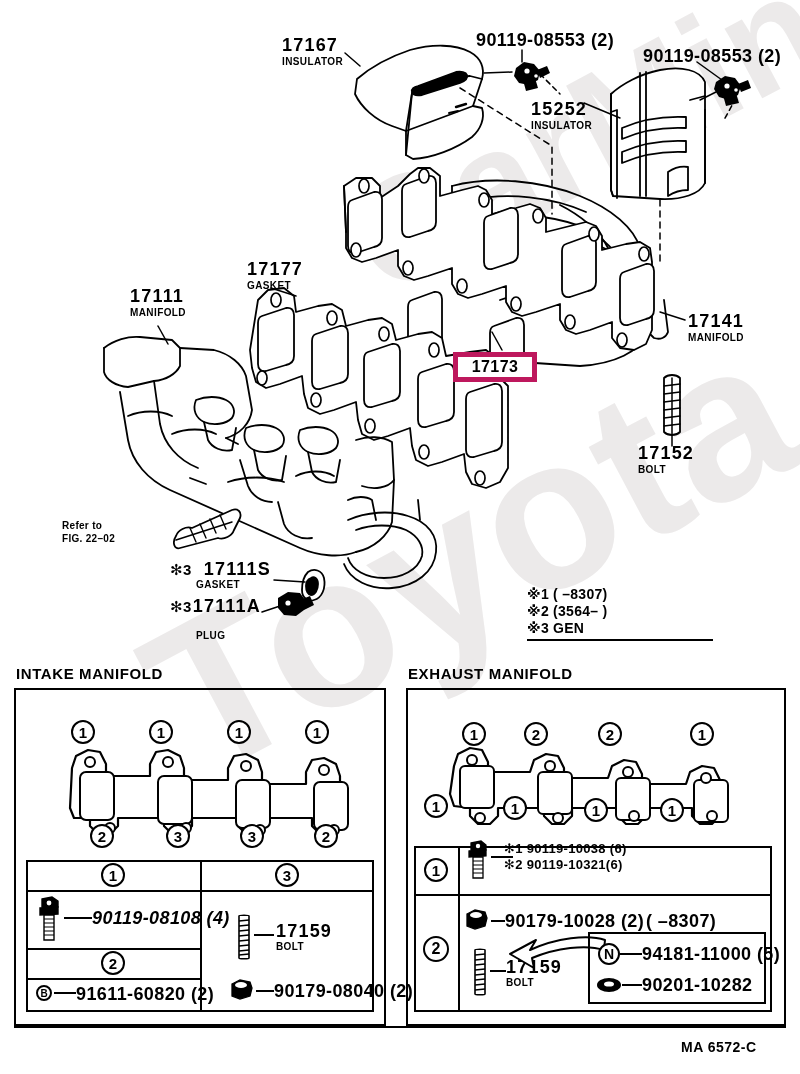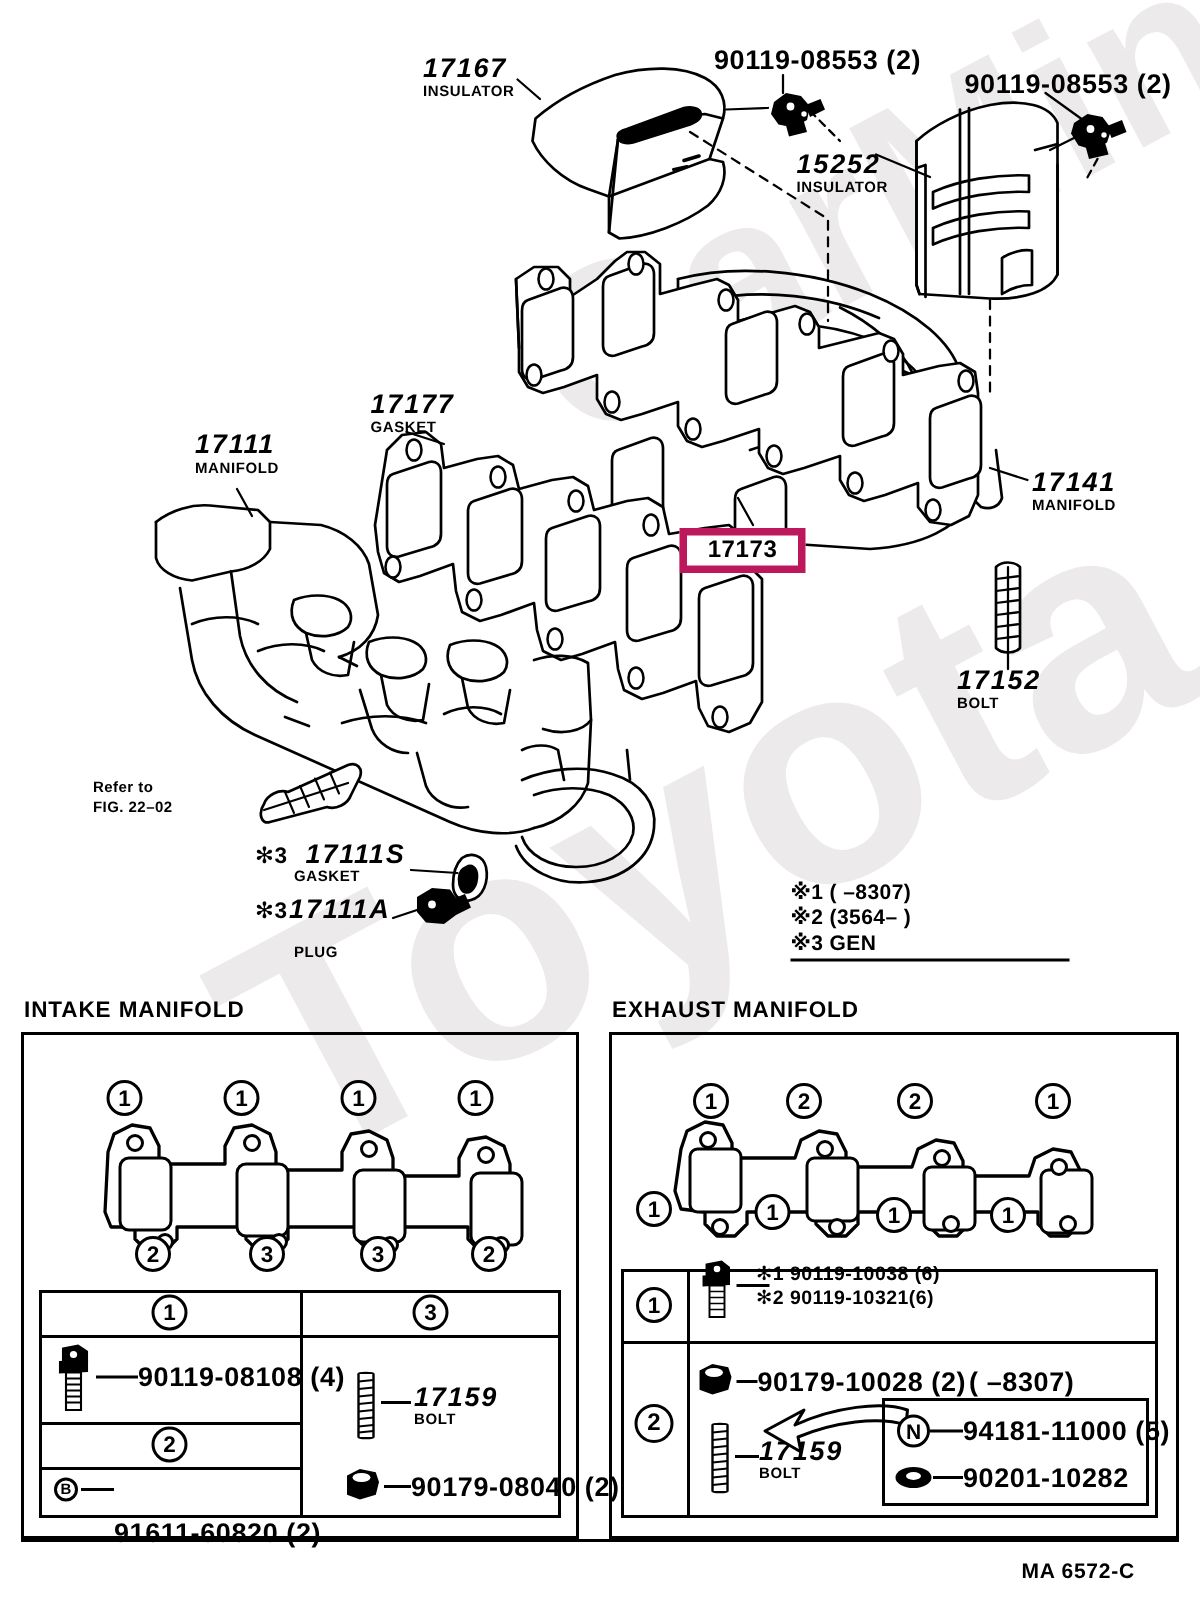--- a/index.html
+++ b/index.html
@@ -11,21 +11,21 @@
   }
   #sheet{position:absolute;inset:0;width:800px;height:1074px;}
   .wm{
     position:absolute;left:0;top:0;width:800px;height:1074px;
     pointer-events:none;z-index:1;
   }
   .art{position:absolute;left:0;top:0;width:800px;height:1074px;z-index:2;}
   .lay{position:absolute;left:0;top:0;width:800px;height:1074px;z-index:3;}
 
   .lbl{position:absolute;white-space:nowrap;line-height:1;}
-  .num{font-weight:bold;font-size:18px;letter-spacing:1.2px;font-style:italic;}
+  .num{font-weight:bold;font-size:18px;letter-spacing:1.2px;}
   .sub{font-weight:bold;font-size:10px;letter-spacing:.4px;}
   .pn{font-weight:bold;font-size:18px;letter-spacing:.4px;}
   .pn-sm{font-weight:bold;font-size:13px;letter-spacing:.3px;}
   .hdr{font-weight:bold;font-size:15px;letter-spacing:.6px;}
   .refr{font-weight:bold;font-size:10px;letter-spacing:.3px;line-height:1.25;}
   .leg{font-weight:bold;font-size:14px;letter-spacing:.3px;line-height:1.22;}
   .code{font-weight:bold;font-size:14px;letter-spacing:.5px;}
 
   .hl-box{
     position:absolute;border:5px solid #be185d;background:#ffffff;
@@ -450,25 +450,25 @@
     <svg style="position:absolute;left:34px;top:896px;width:30px;height:48px;" viewBox="0 0 30 48">
       <g fill="#000" stroke="#000" stroke-width="1.4">
         <path d="M8 3 L18 1 L24 5 L24 11 L16 14 L8 11 Z"></path>
         <path d="M6 12 L24 11 L24 18 L6 19 Z"></path>
         <path d="M10 19 L20 19 L20 44 L10 44 Z" fill="#fff"></path>
         <path d="M10 23 L20 23 M10 27 L20 27 M10 31 L20 31 M10 35 L20 35 M10 39 L20 39" stroke-width="1.2"></path>
       </g>
       <circle cx="15" cy="7" r="2.4" fill="#fff"></circle>
     </svg>
     <div class="tline" style="left:64px;top:917px;width:28px;height:2px;"></div>
-    <div class="lbl pn" style="left:92px;top:909px;">90119-08108 (4)</div>
+    <div class="lbl pn" style="left:92px;top:909px;font-style:italic;">90119-08108 (4)</div>
 
     <div class="circ c16" style="left:36px;top:985px;">B</div>
     <div class="tline" style="left:54px;top:992px;width:22px;height:2px;"></div>
-    <div class="lbl pn" style="left:76px;top:985px;margin-top:28px;">91611-60820 (2)</div>
+    <div class="lbl pn" style="left:76px;top:985px;">91611-60820 (2)</div>
 
     <svg style="position:absolute;left:234px;top:914px;width:20px;height:46px;" viewBox="0 0 20 46">
       <g fill="#fff" stroke="#000" stroke-width="1.6">
         <path d="M5 2 C5 1 15 1 15 2 L15 44 C15 45 5 45 5 44 Z"></path>
         <path d="M5 7 L15 6 M5 12 L15 11 M5 17 L15 16 M5 22 L15 21
                  M5 27 L15 26 M5 32 L15 31 M5 37 L15 36 M5 41 L15 40" stroke-width="1.3"></path>
       </g>
     </svg>
     <div class="tline" style="left:254px;top:934px;width:20px;height:2px;"></div>
     <div class="lbl" style="left:276px;top:922px;">

